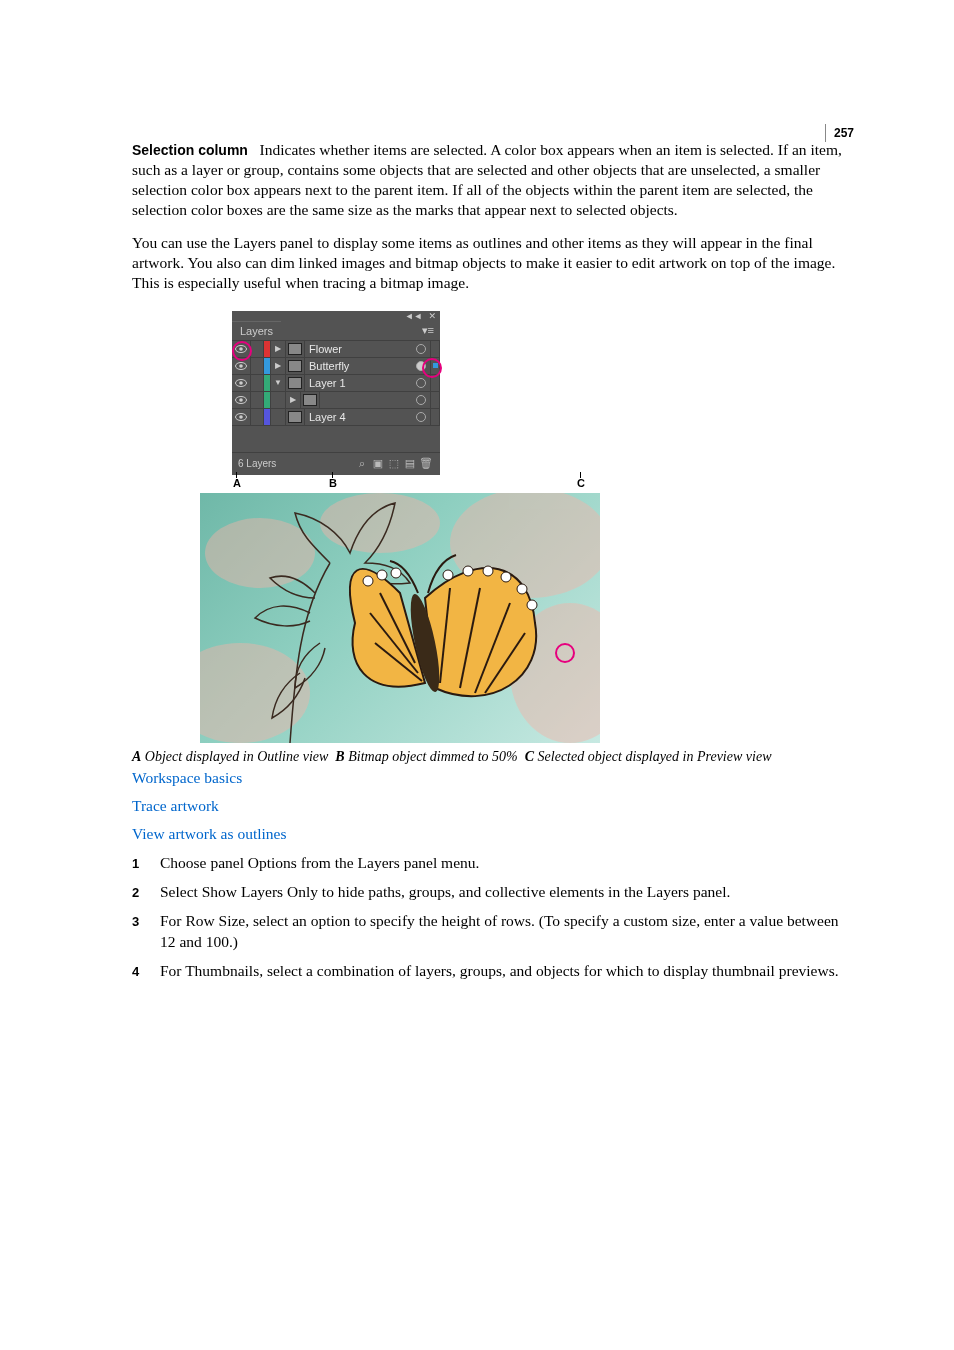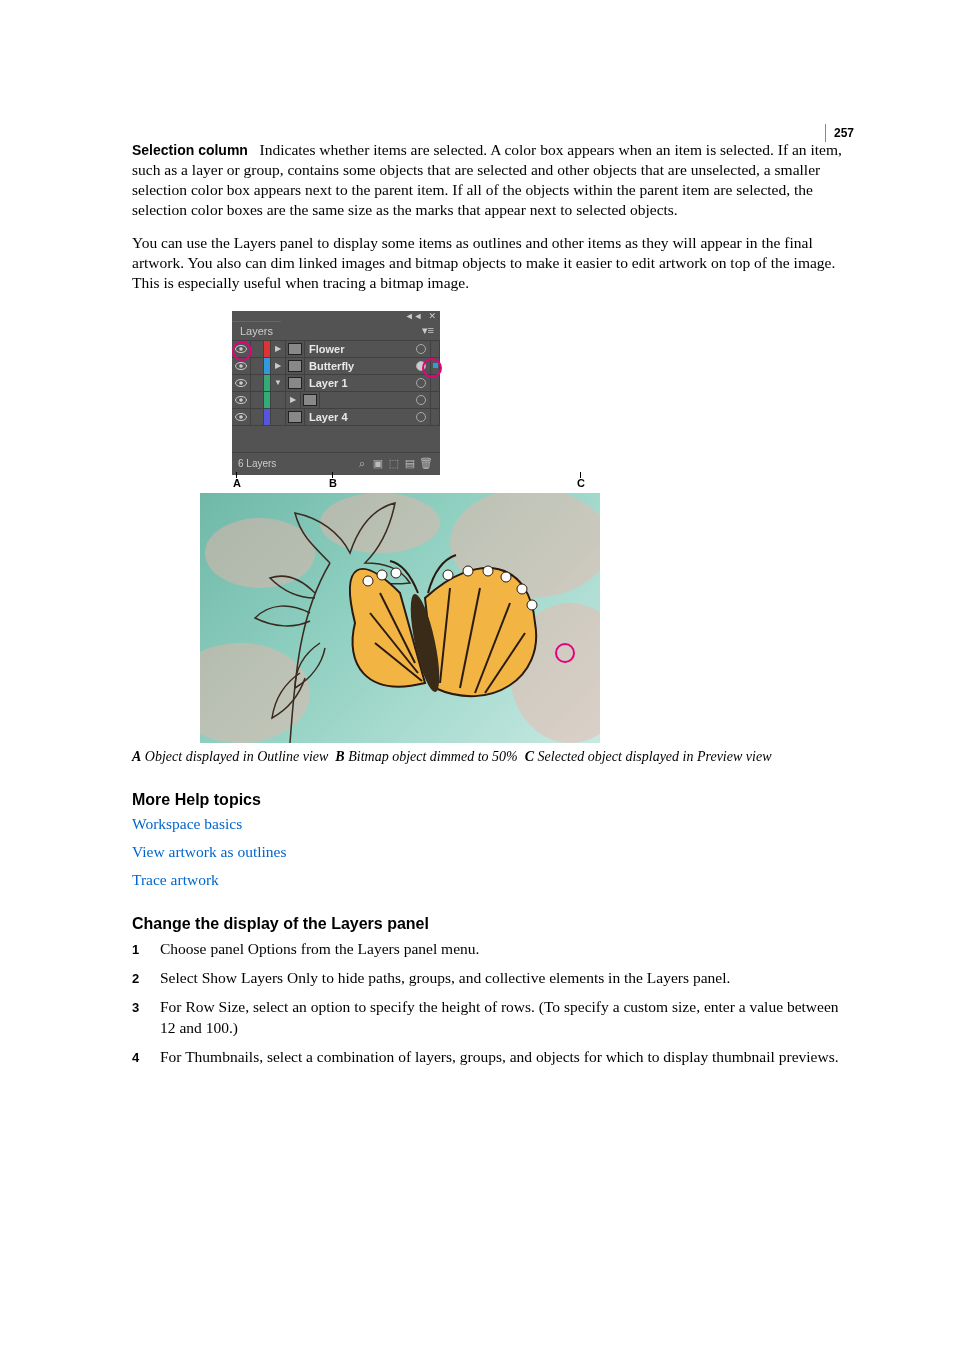--- a/index.html
+++ b/index.html
@@ -82,21 +82,21 @@
     align-items: center;
     justify-content: center;
     border-right: 1px solid #404040;
   }
   .lp-eye { width: 18px; }
   .lp-lock { width: 12px; }
   .lp-color { width: 6px; }
   .lp-disc { width: 14px; font-size: 8px; }
   .lp-thumb { width: 18px; }
   .lp-thumb-inner { width: 14px; height: 12px; background: #888; border: 1px solid #222; box-sizing: border-box; }
-  .lp-name { flex: 1; padding-left: 4px; color: #e8e8e8; font-weight: bold; }
+  .lp-name { flex: 1; padding-left: 4px; color: #e8e8e8; }
   .lp-target { width: 18px; }
   .lp-sel { width: 8px; }
   .circle-ind { width: 8px; height: 8px; border: 1px solid #aaa; border-radius: 50%; }
   .circle-ind.filled { background: #ccc; }
   .circle-marker {
     position: absolute;
     width: 20px; height: 20px;
     border: 2px solid #e6007e;
     border-radius: 50%;
     pointer-events: none;
@@ -376,26 +376,24 @@
       <div class="circle-marker" style="left:355px; top:150px;"></div>
     </div>
   </div>
 
   <p class="caption">
     <span class="k">A</span> <span>Object displayed in Outline view</span>&nbsp;
     <span class="k">B</span> <span>Bitmap object dimmed to 50%</span>&nbsp;
     <span class="k">C</span> <span>Selected object displayed in Preview view</span>
   </p>
 
-  <div class="h3">More Help topics</div>
   <a class="link">Workspace basics</a>
+  <a class="link">Trace artwork</a>
   <a class="link">View artwork as outlines</a>
-  <a class="link">Trace artwork</a>
-
-  <div class="h3">Change the display of the Layers panel</div>
+
   <div class="steps">
     <div class="step">
         <div class="num">1</div>
         <div class="txt">Choose panel Options from the Layers panel menu.</div>
       </div>
     <div class="step">
         <div class="num">2</div>
         <div class="txt">Select Show Layers Only to hide paths, groups, and collective elements in the Layers panel.</div>
       </div>
     <div class="step">

